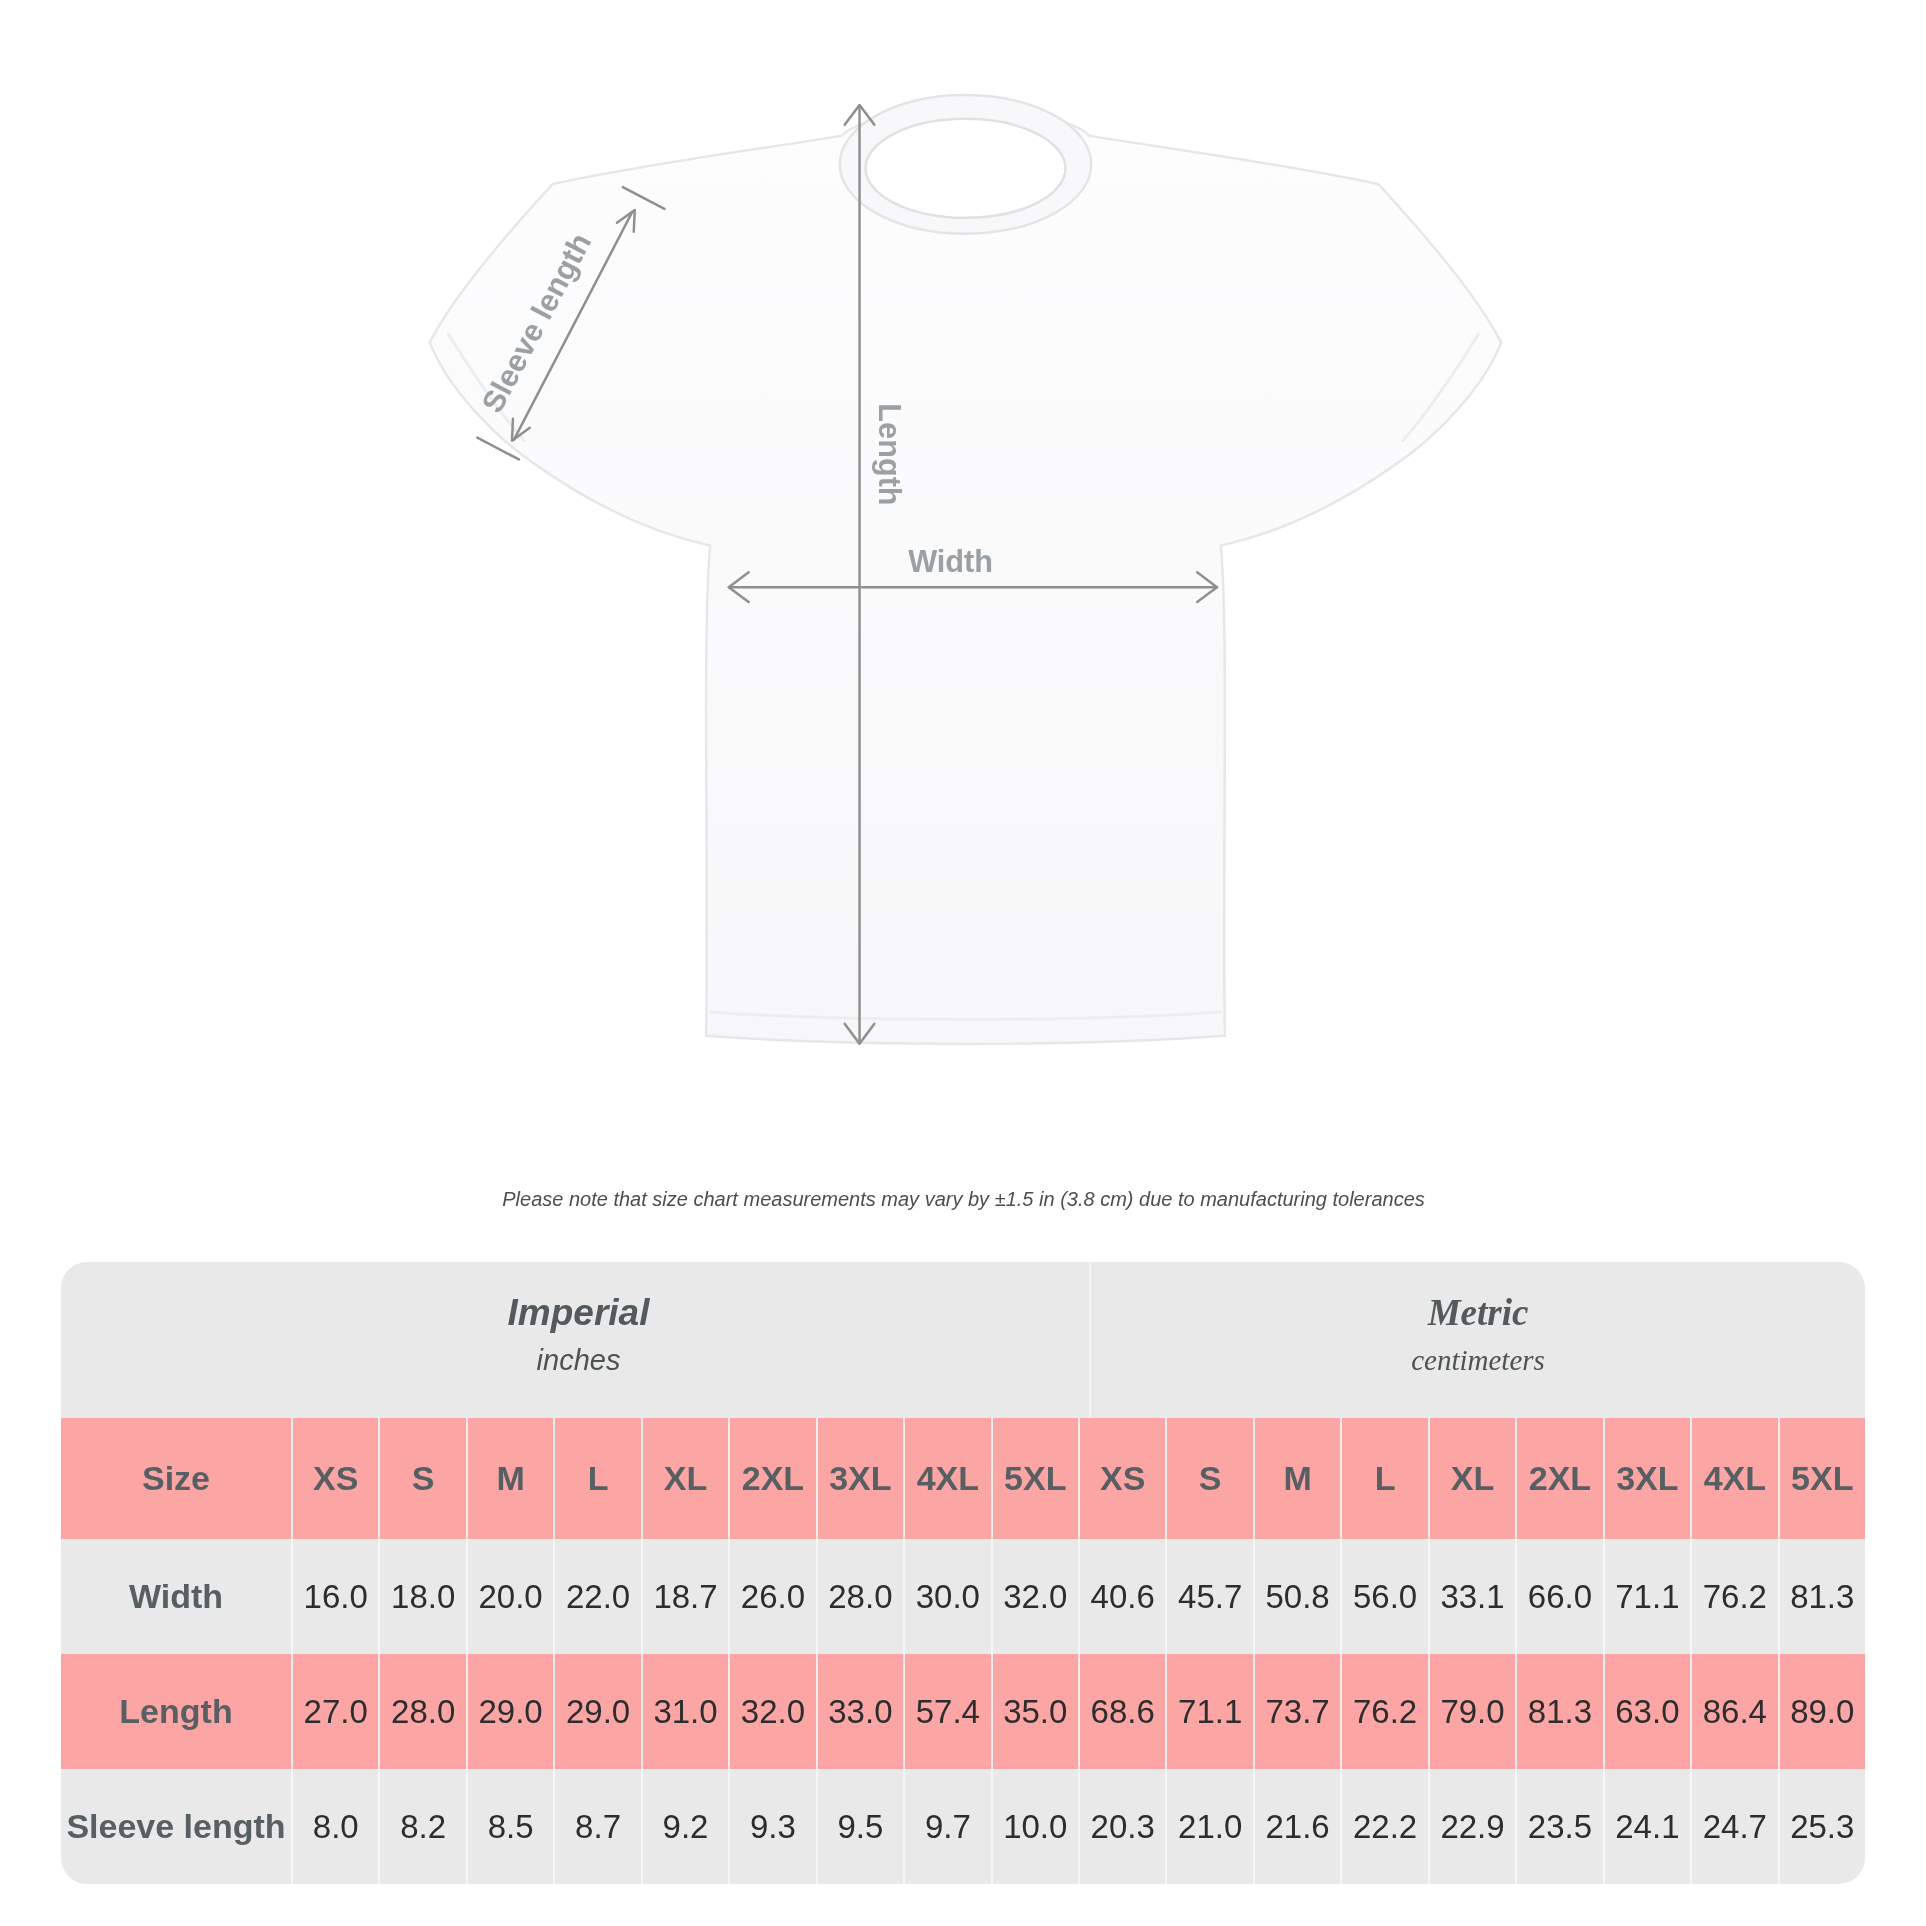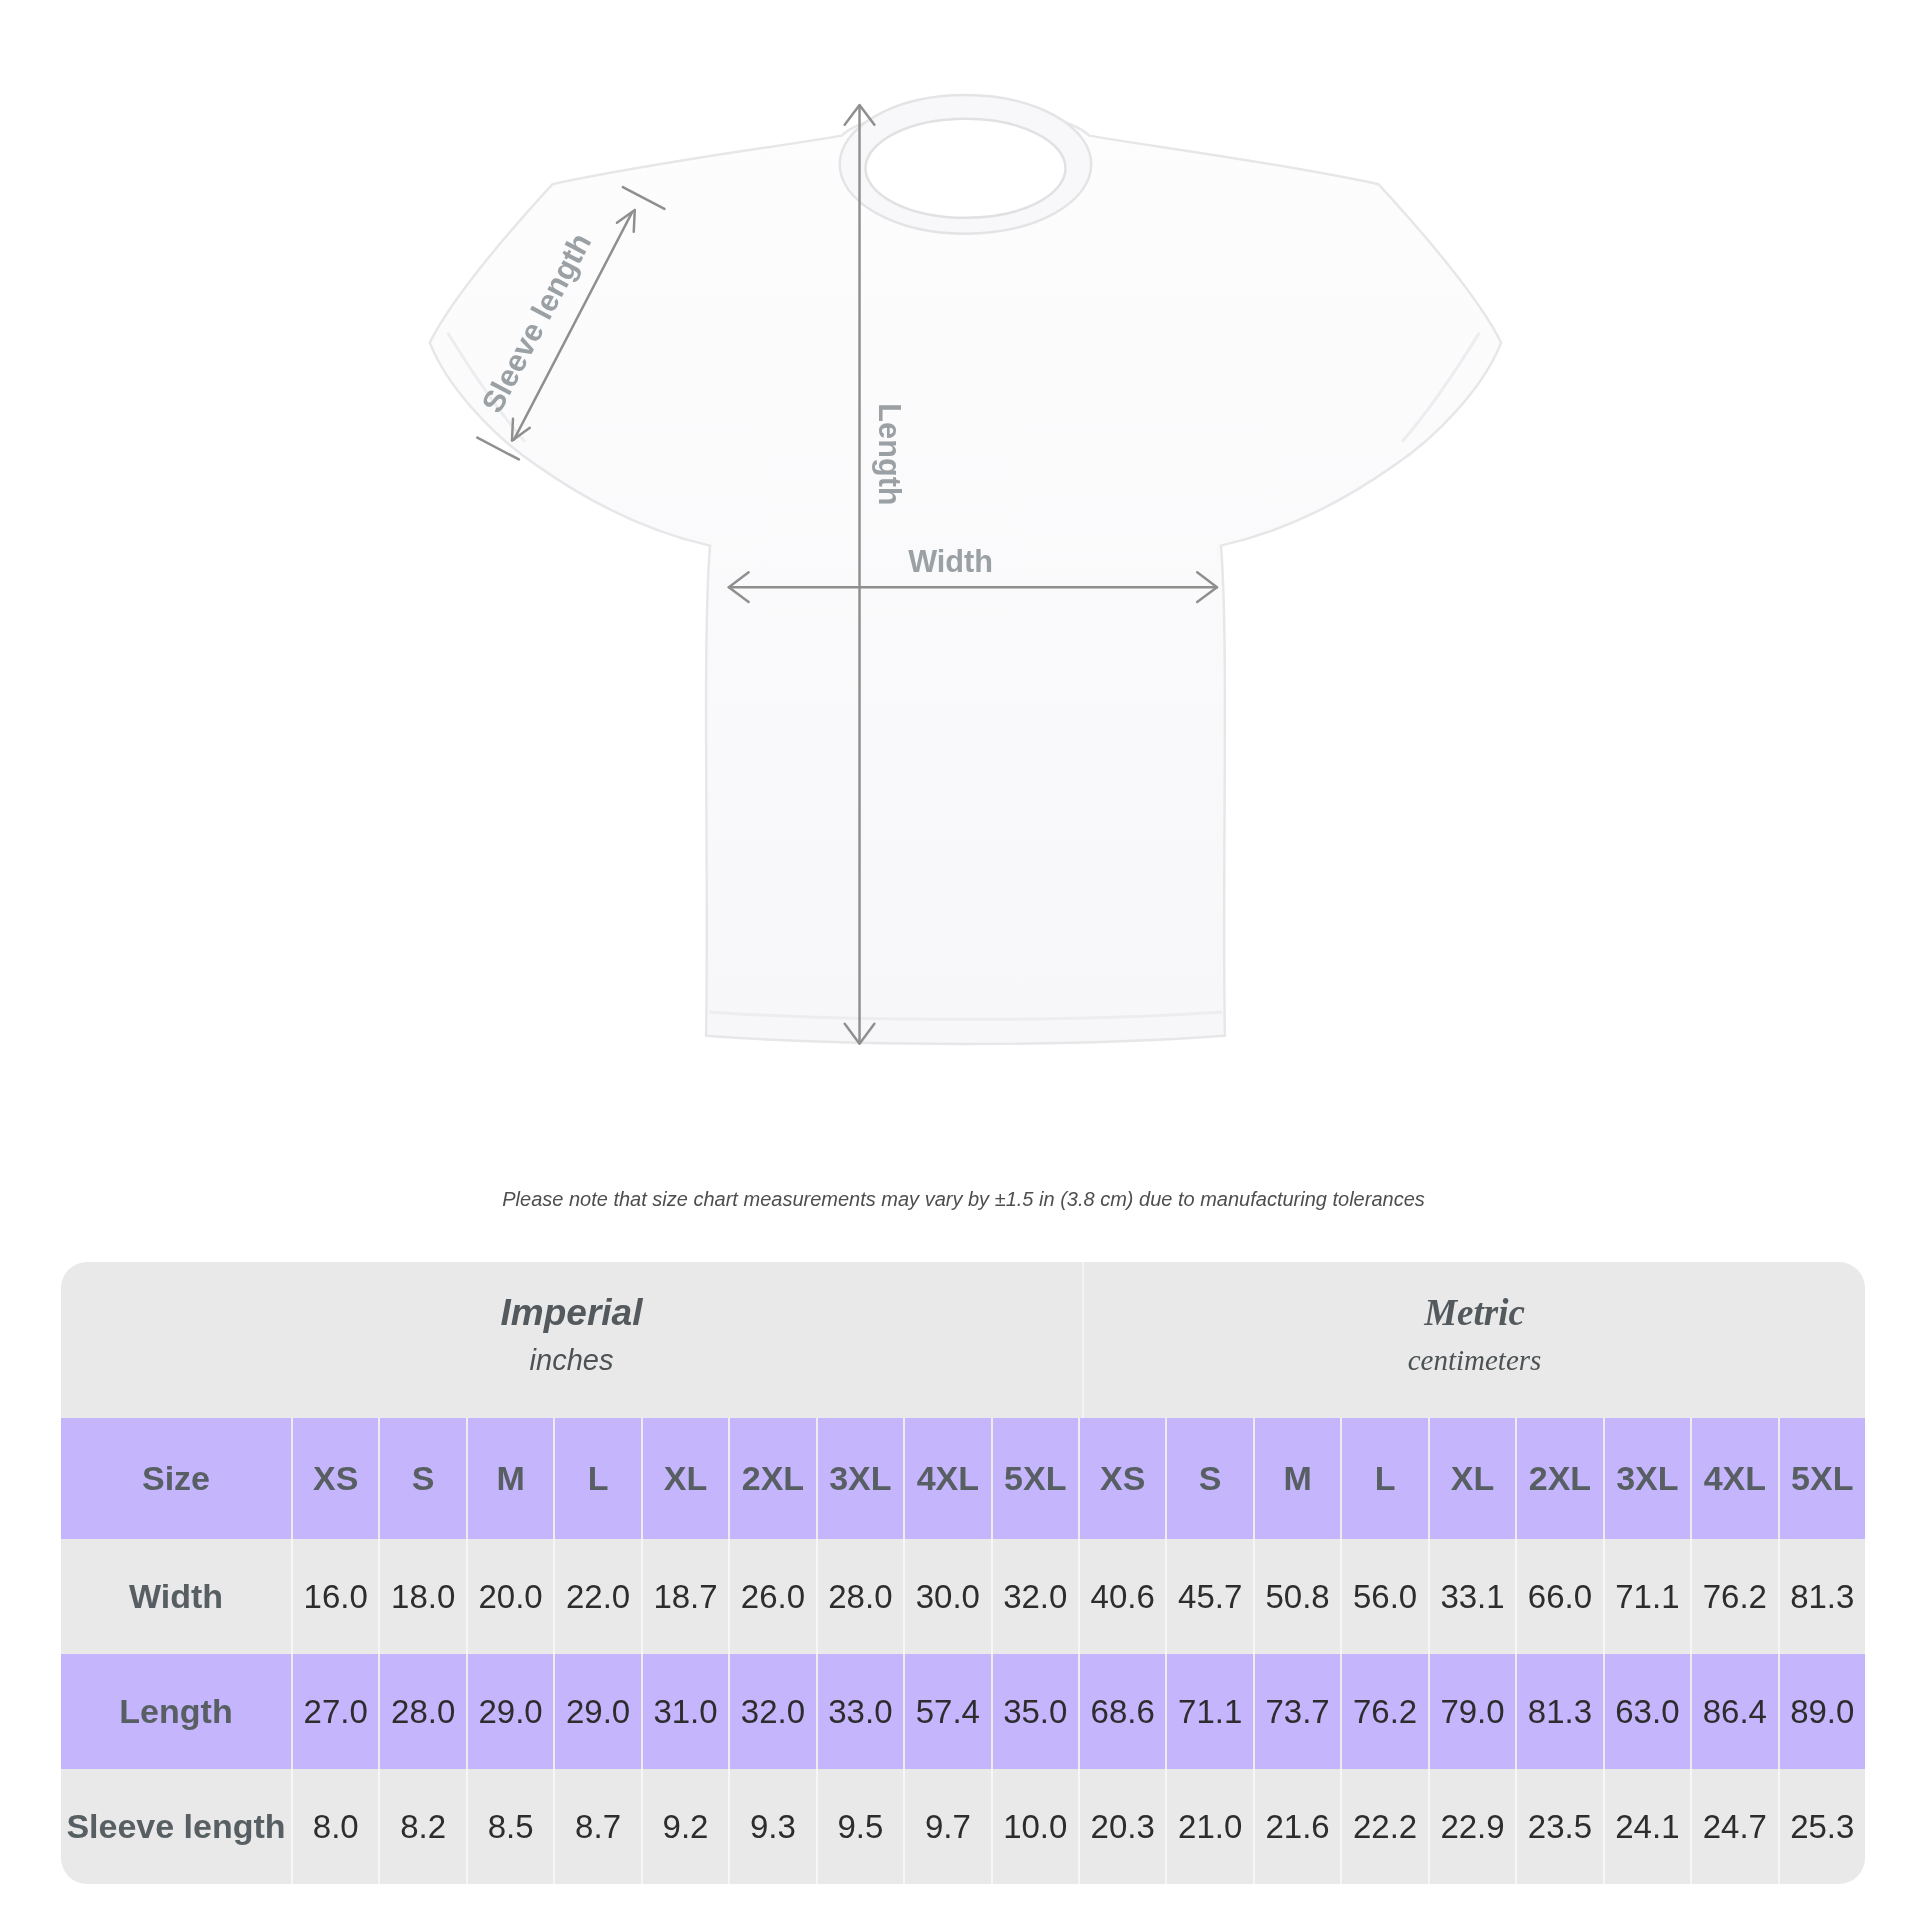--- a/index.html
+++ b/index.html
@@ -18,29 +18,29 @@
   }
   .note{
     position:absolute;left:0;top:1188px;width:100%;
     text-align:center;font-size:20px;font-style:italic;color:#4e4e4e;
   }
   .size-table{
     position:absolute;left:61px;top:1262px;width:1804px;height:622px;
     border-radius:26px;overflow:hidden;background:#ffffff;
   }
   .row{display:grid;grid-template-columns:230px repeat(18,1fr);}
-  .unit-row{display:grid;grid-template-columns:1021px 1fr;height:156px;background:#e9e9e9;}
+  .unit-row{display:grid;grid-template-columns:1021px 1fr;height:156px;background:#e9e9e9;padding-left:7px;}
   .unit-cell{display:flex;flex-direction:column;align-items:center;justify-content:center;gap:10px;padding-bottom:12px;}
   .unit-cell + .unit-cell{border-left:2px solid #f4f4f4;font-family:Liberation Serif, serif;}
   .unit-name{font-size:37px;font-weight:bold;font-style:italic;color:#53595c;}
   .unit-sub{font-size:29px;font-style:italic;color:#4d5254;}
   .header-row{height:121px;background:#ffffff;}
   .data-row{height:115px;}
   .gray{background:#e9e9e9;}
-  .white{background:#c4b5fd;}
+  .white{background:#fca5a5;}
   .cell{display:flex;align-items:center;justify-content:center;font-size:33px;color:#2d2d2d;}
   .rowlabel,.sizehead{font-weight:bold;color:#585f63;font-size:34px;}
   .white .cell + .cell{border-left:2px solid #ececec;}
   .gray .cell + .cell{border-left:2px solid #f6f6f6;}
 </style>
 </head>
 <body>
 
 <div class="page">
 

